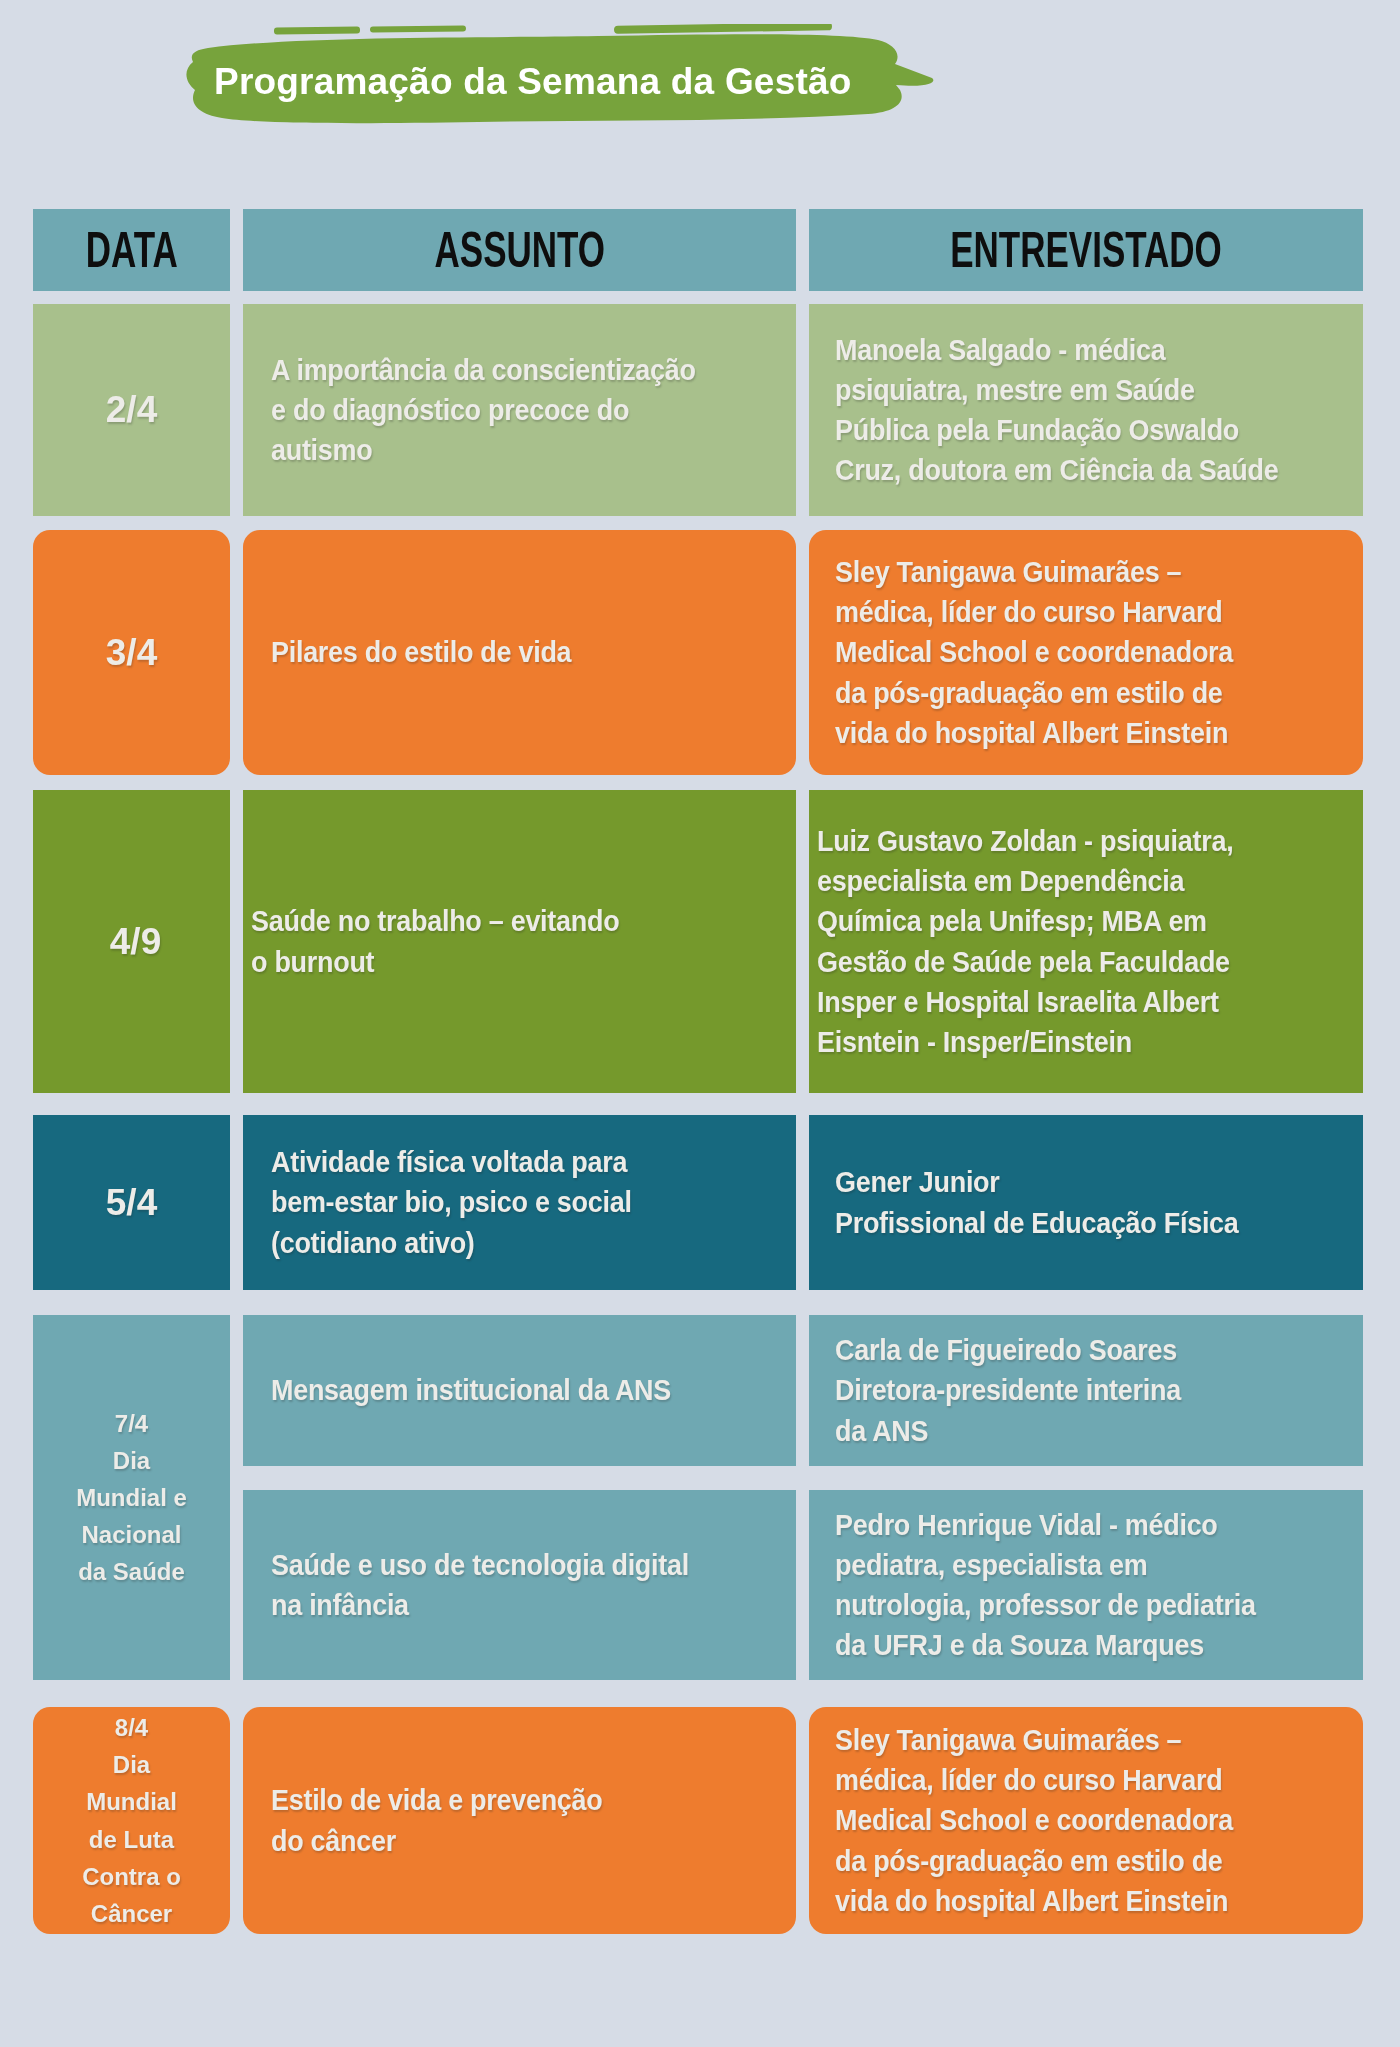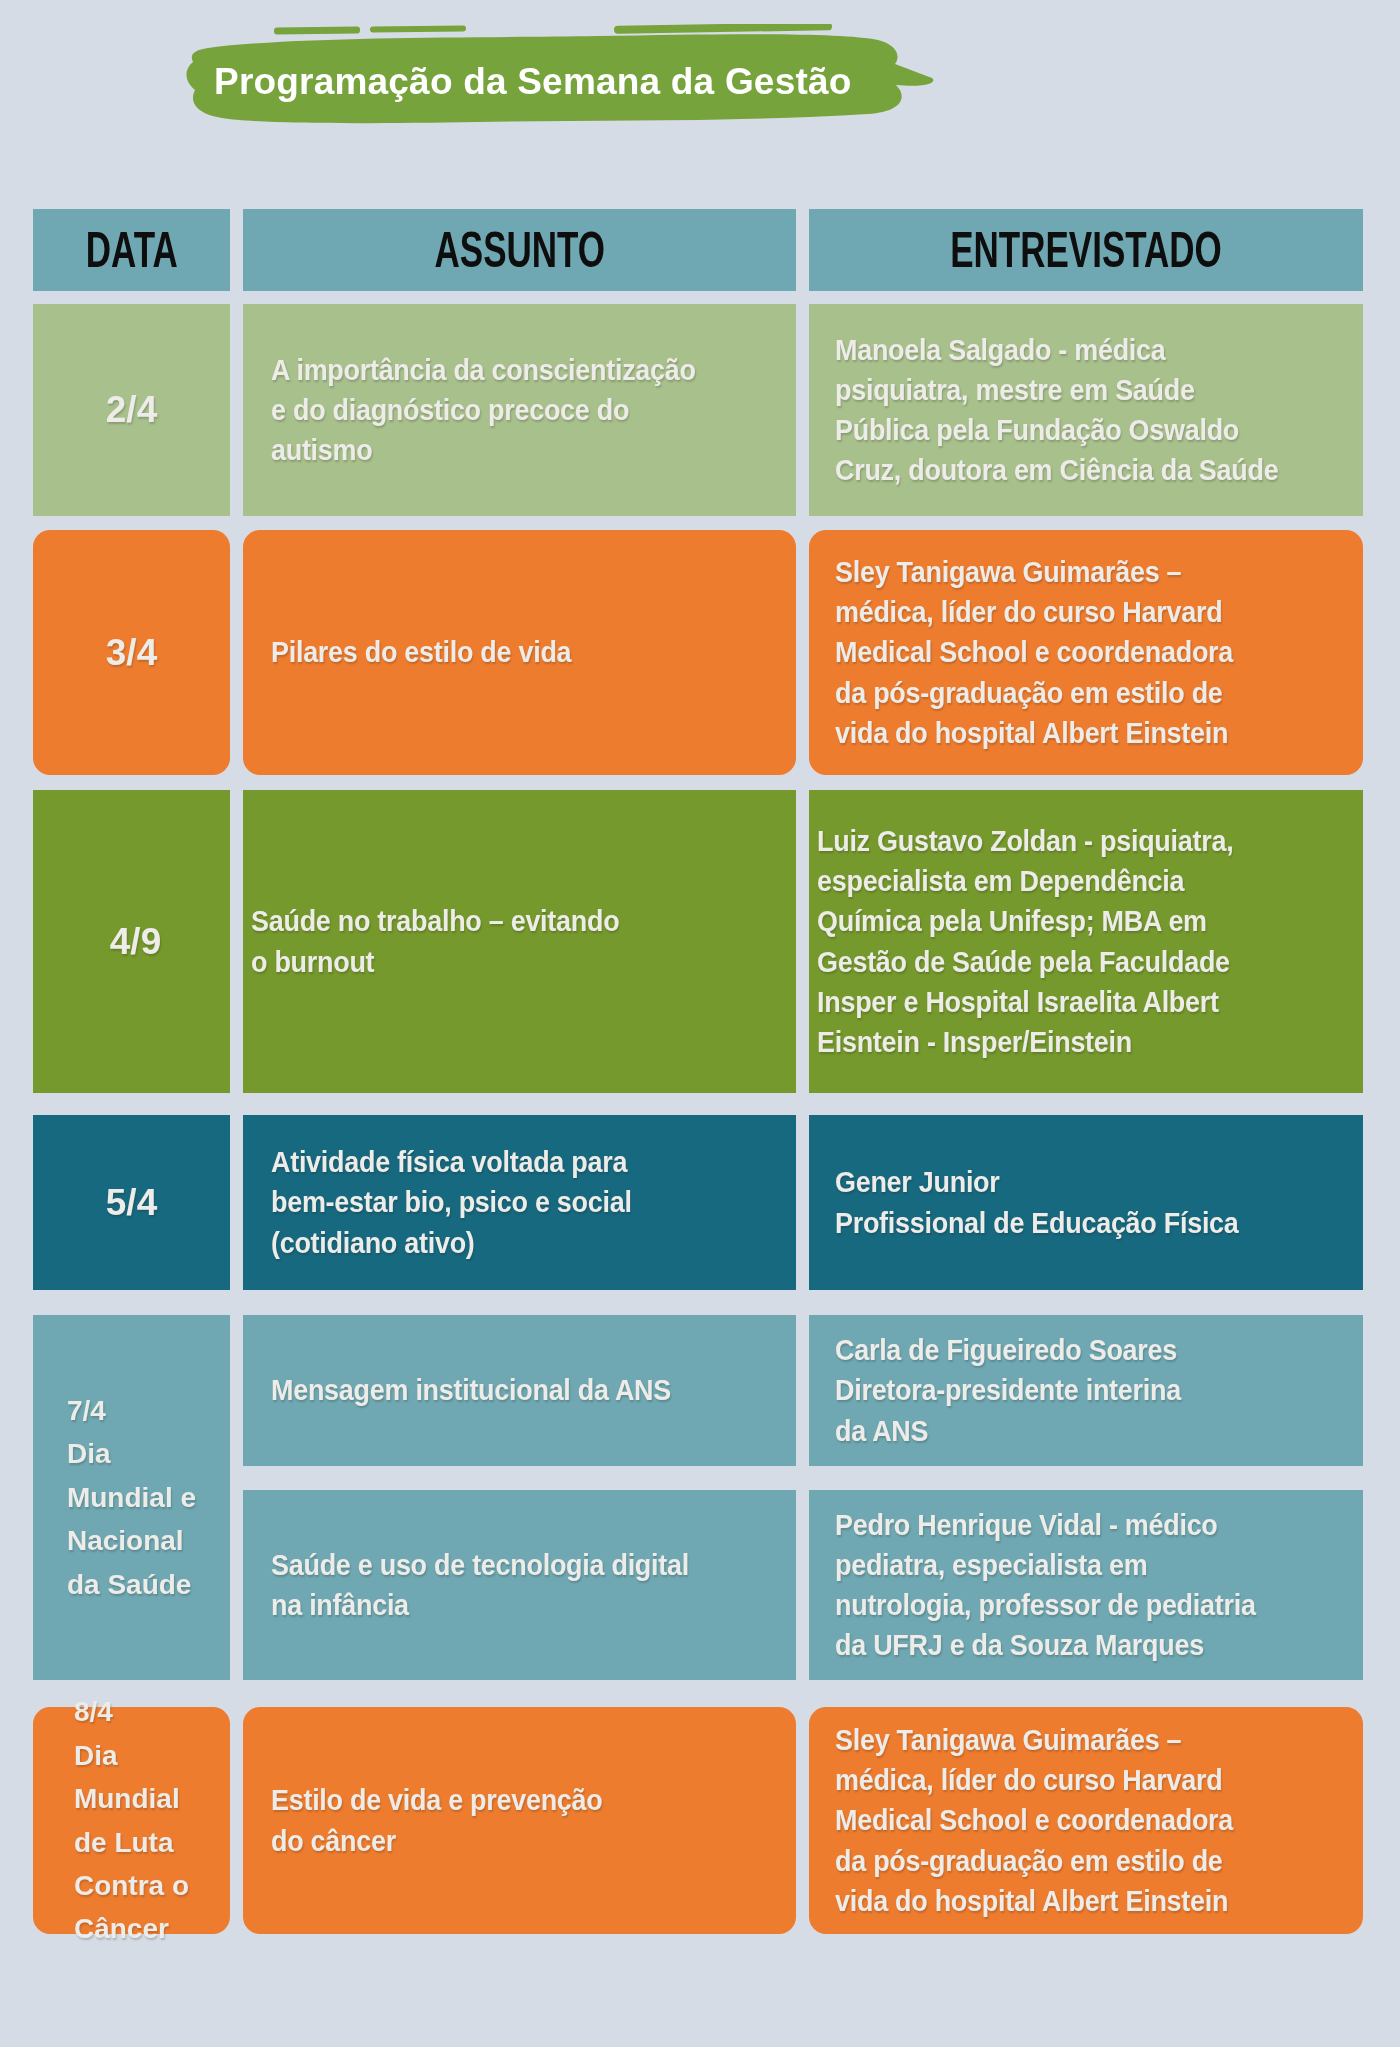--- a/index.html
+++ b/index.html
@@ -28,21 +28,21 @@
   .bg-olive{background:var(--olive);padding-left:8px;} .bg-darkteal{background:var(--dark_teal);}
 
   .txt{white-space:pre;font-weight:bold;}
   .header-txt{font-size:50px;color:var(--header_text);display:inline-block;
     transform:scaleX(0.70);transform-origin:50% 50%;}
   .body-txt{font-size:29px;line-height:1.38;letter-spacing:-0.3px;color:var(--cell_text);
     display:inline-block;transform:scaleX(0.93);transform-origin:0 50%;
     text-shadow:1px 2px 2px rgba(30,30,30,0.22);}
   .date-txt{font-size:37px;color:var(--cell_text);display:inline-block;
     text-shadow:1px 2px 2px rgba(30,30,30,0.22);}
-  .date-multi{font-size:28px;line-height:1.55;text-align:left;}
+  .date-multi{font-size:24px;line-height:1.55;text-align:center;}
 
   
   .r-header{margin-bottom:13px;}
   .r1{height:212px;margin-bottom:14px;}
   .r2{height:245px;margin-bottom:15px;}
   .r3{height:303px;margin-bottom:22px;}
   .r4{height:175px;margin-bottom:25px;}
   .r5{height:365px;margin-bottom:27px;}
   .r6{height:227px;margin-bottom:0;}
   .subcol{display:flex;flex-direction:column;flex:1 1 auto;gap:24px;}

